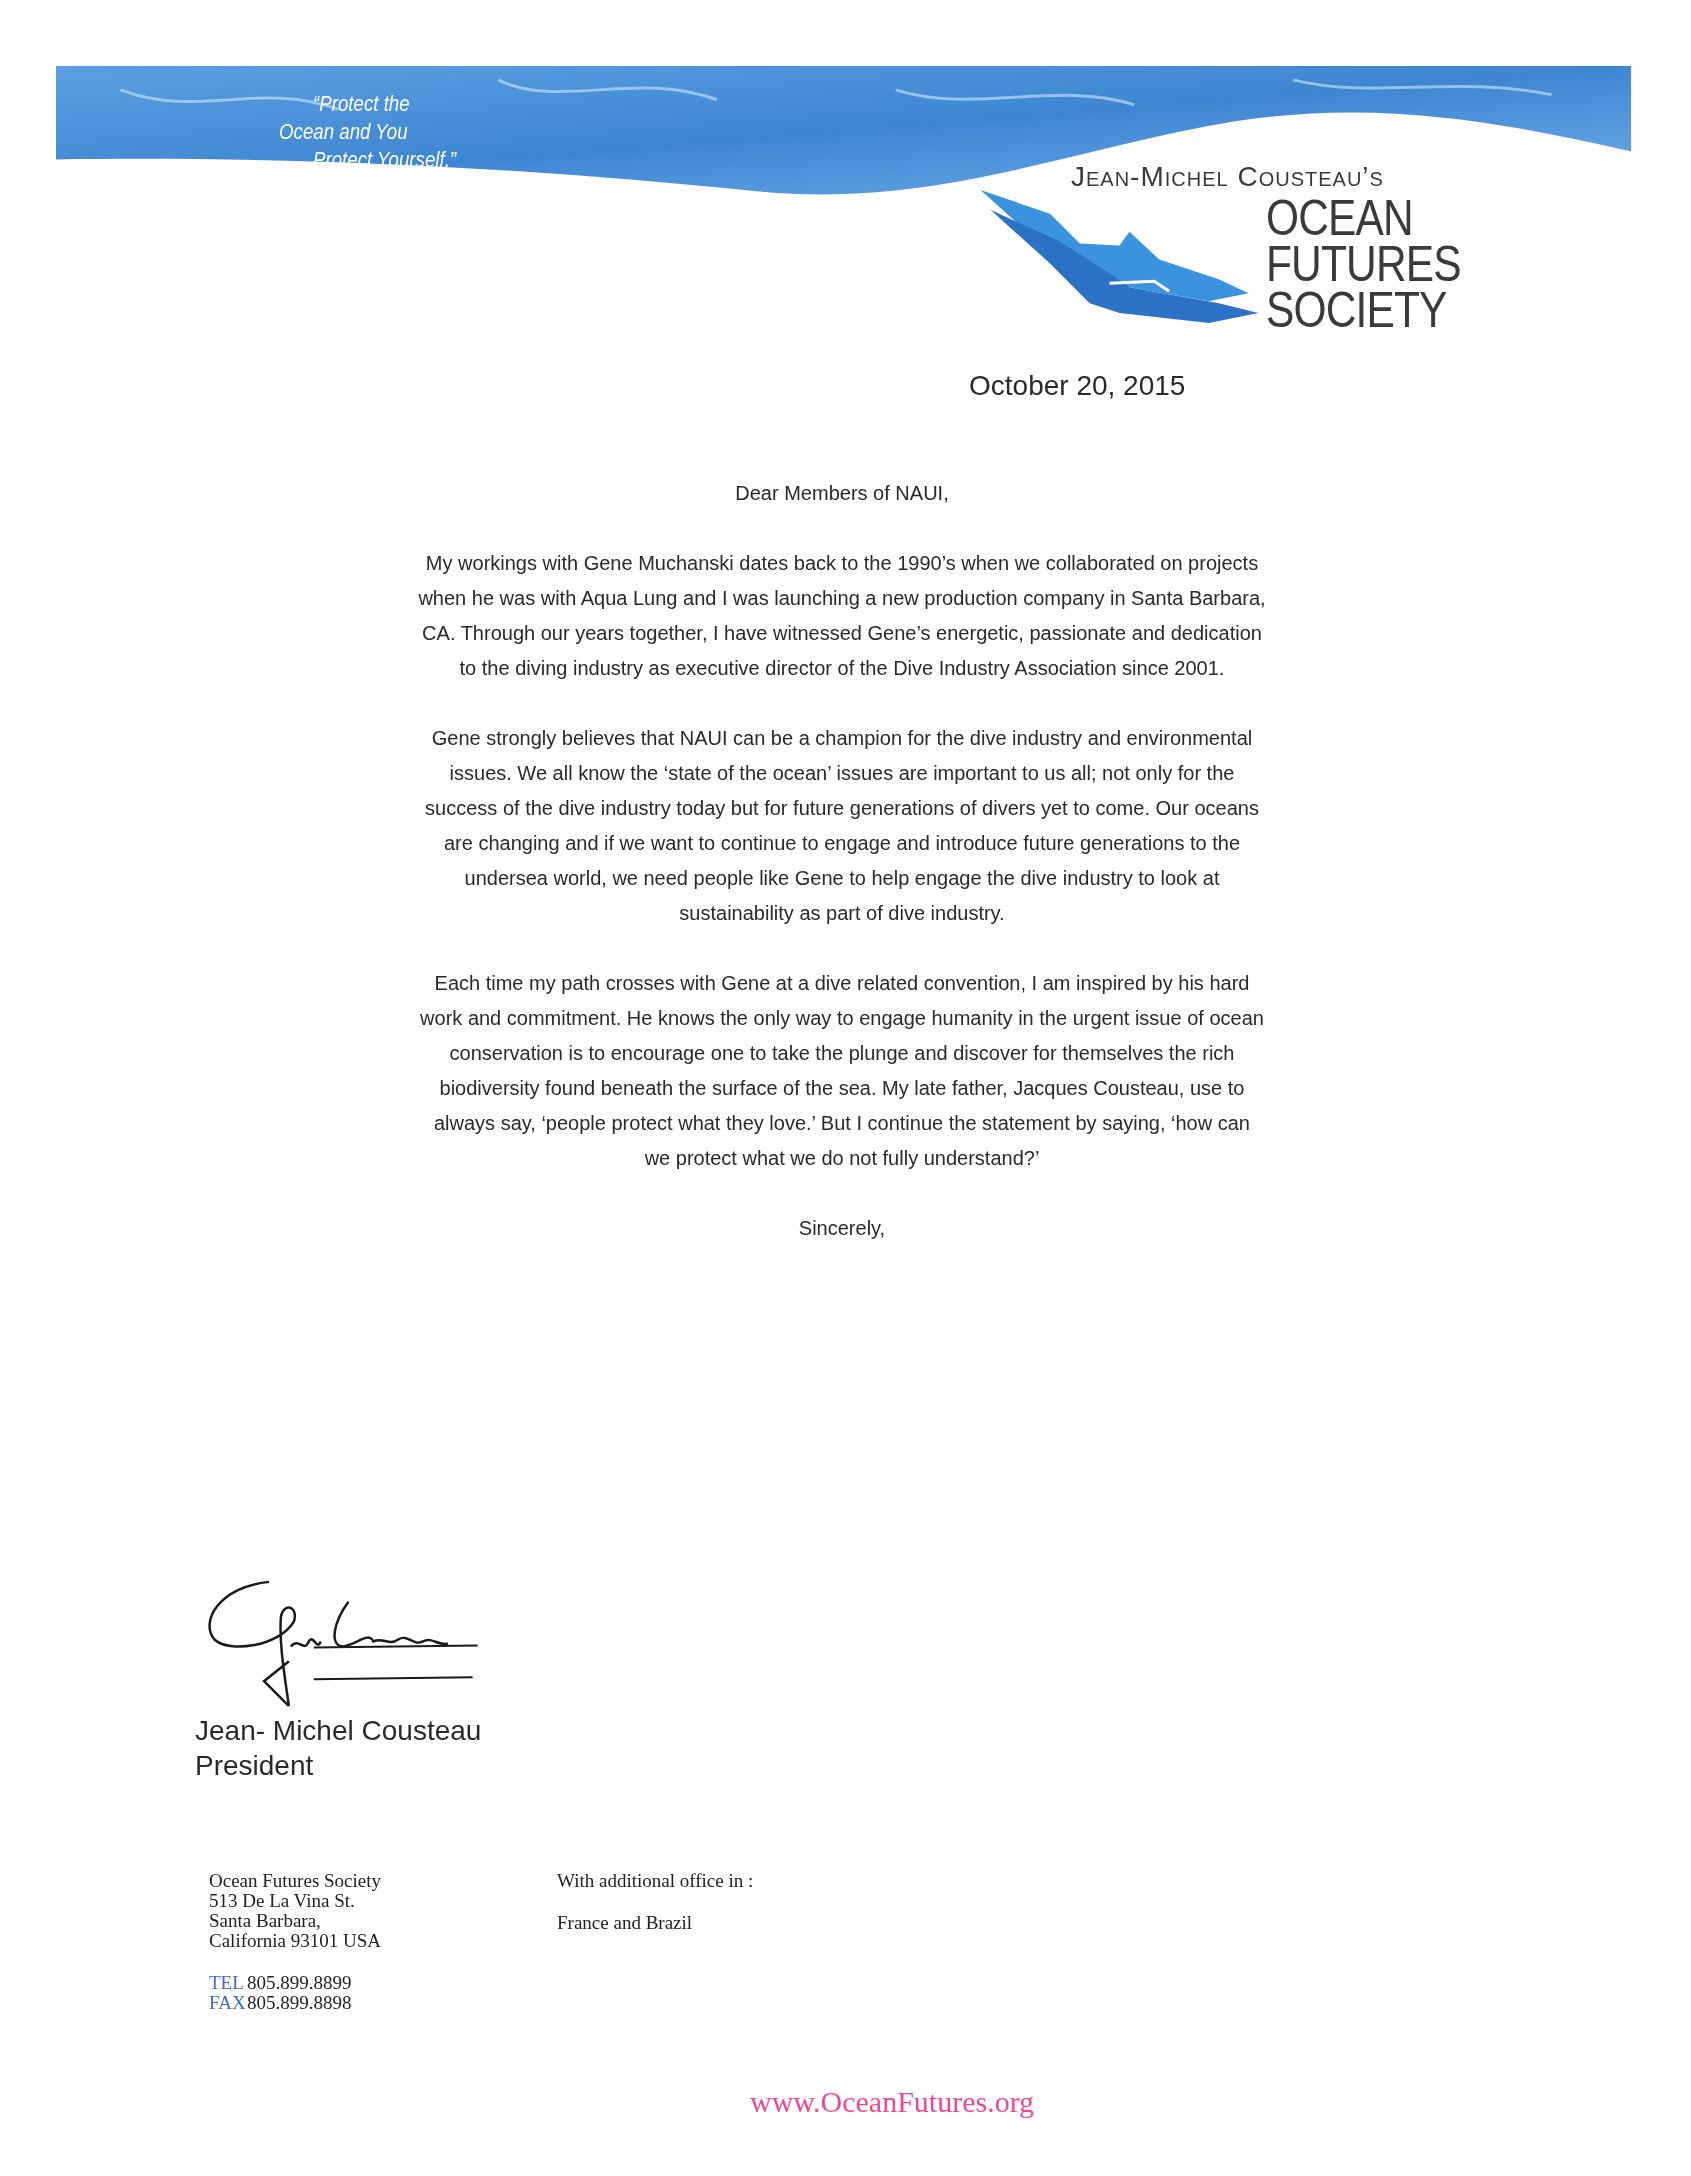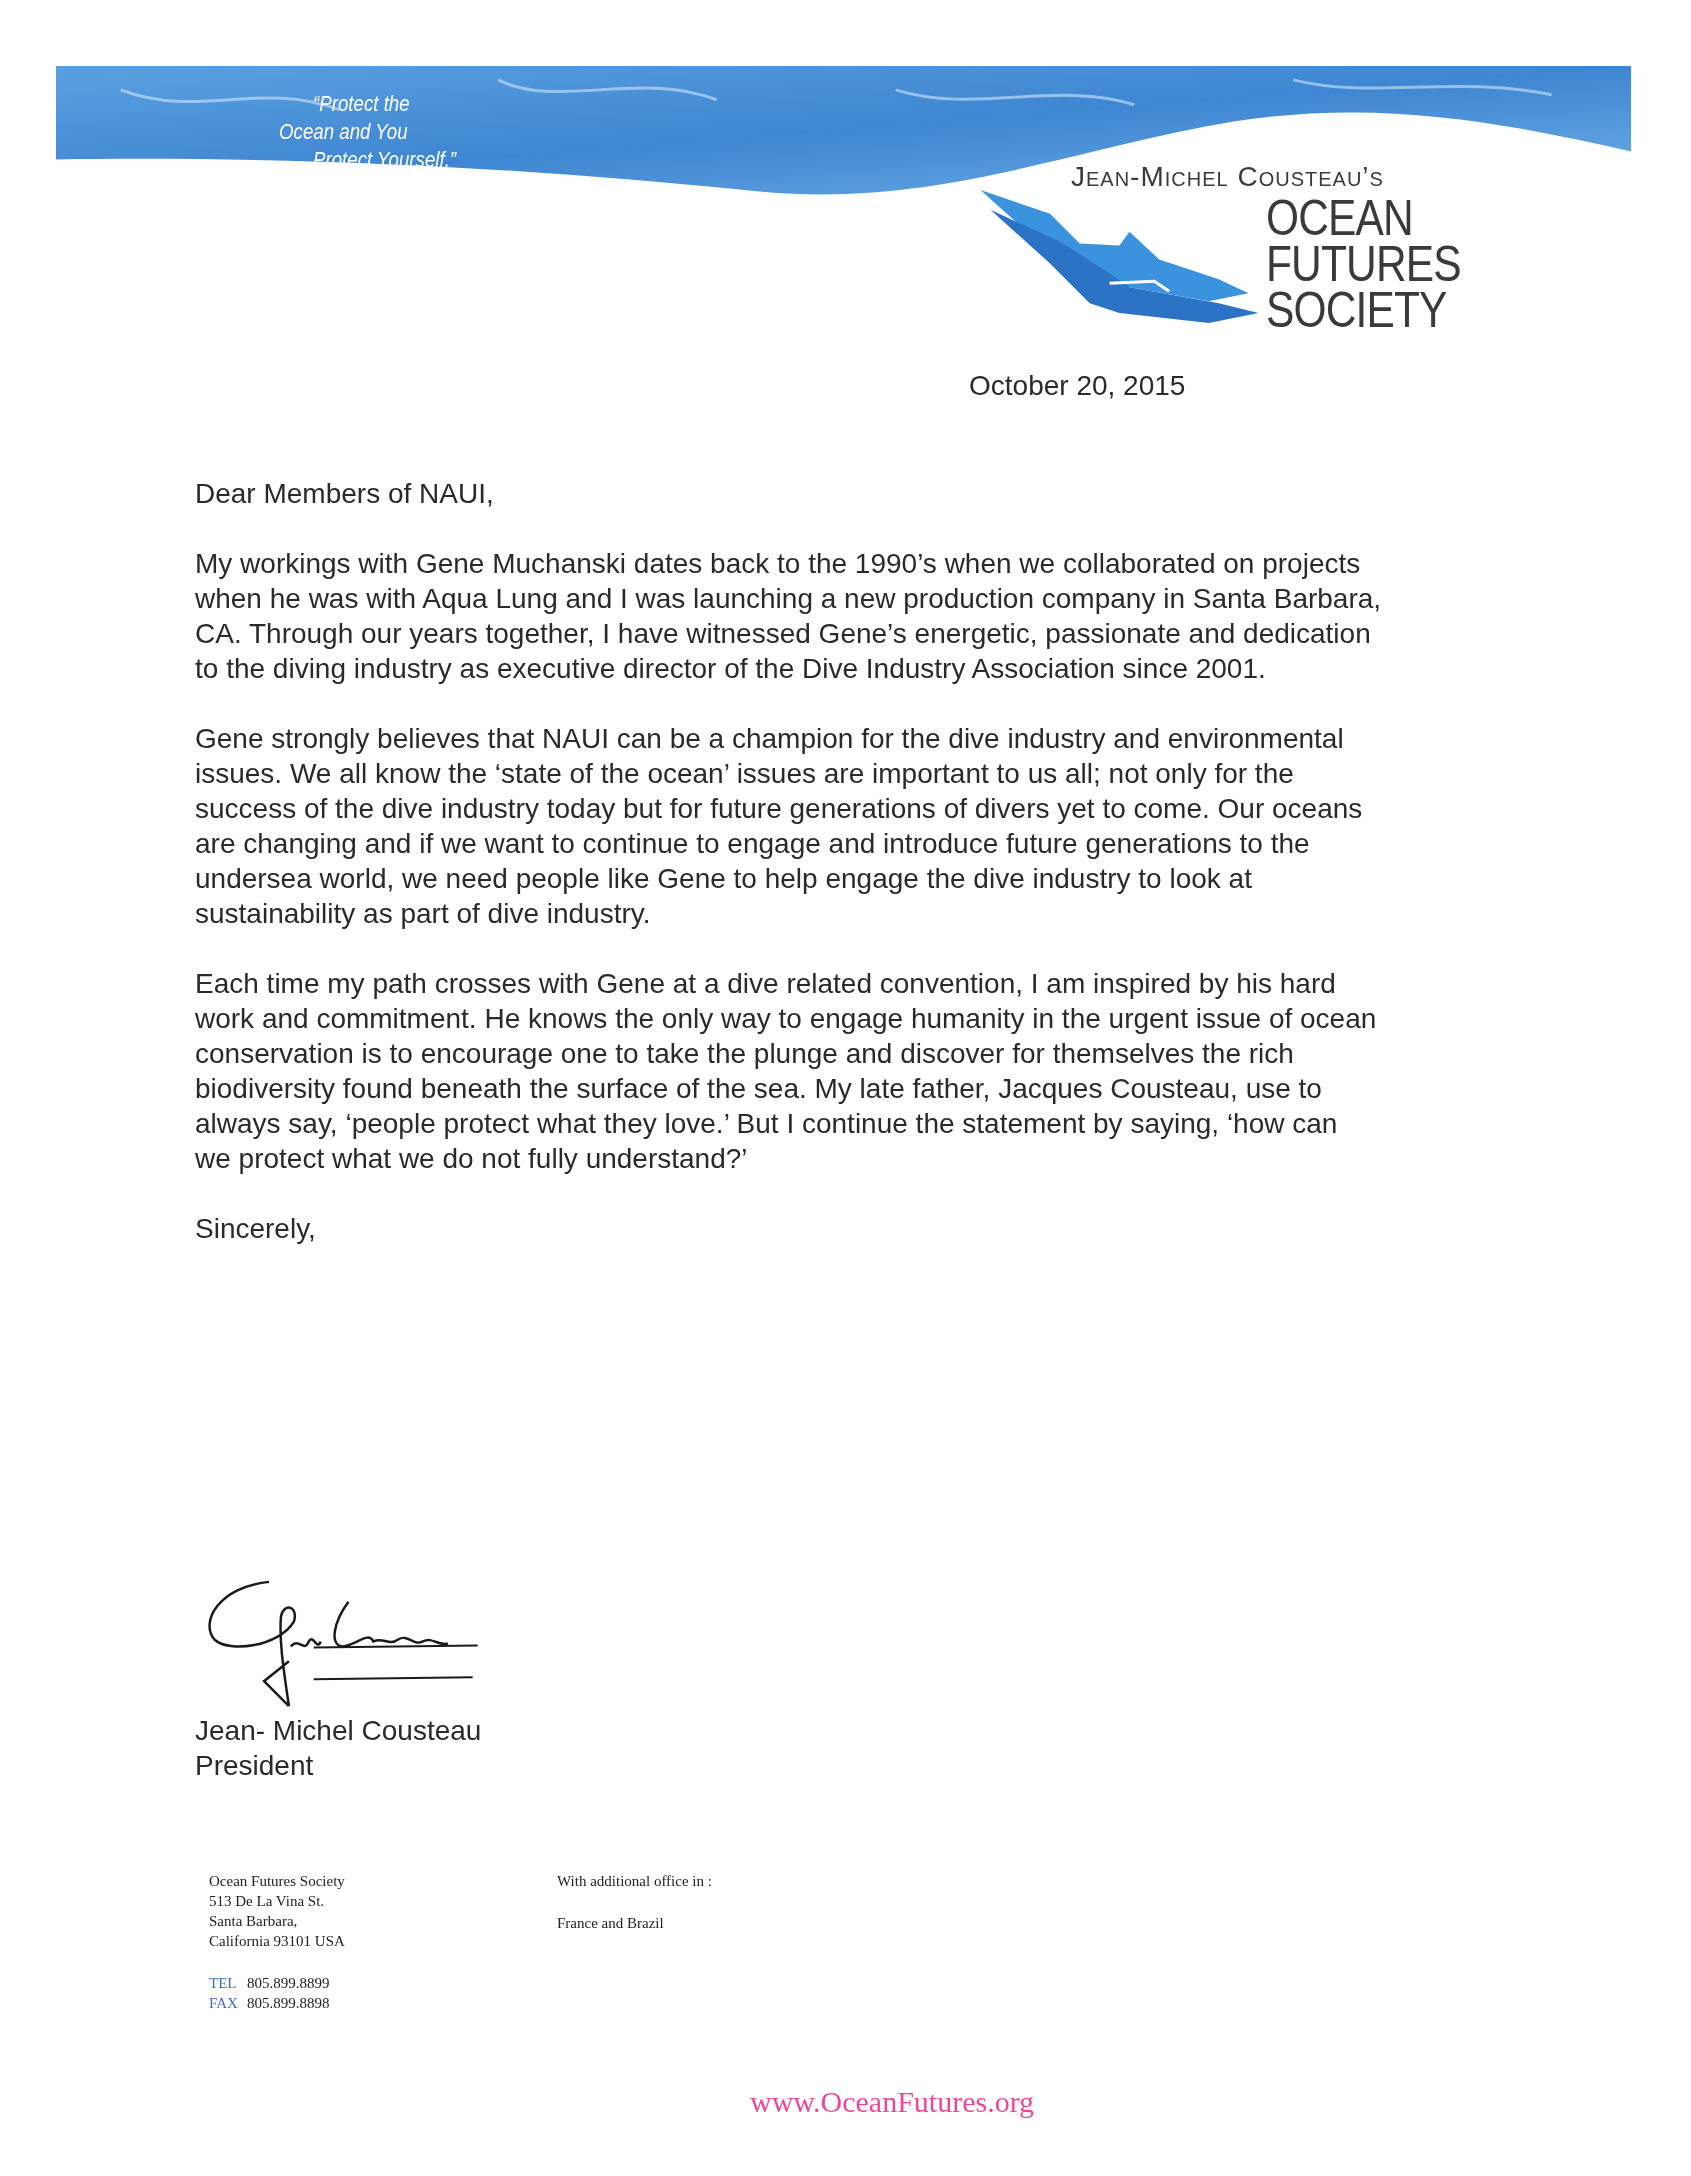--- a/index.html
+++ b/index.html
@@ -12,27 +12,27 @@
   .tagline .l1 { padding-left: 40px; }
   .tagline .l3 { padding-left: 40px; }
 
   .logo-pre { position: absolute; left: 1071px; top: 161px; font-size: 28px; letter-spacing: 1px; color: #3a3a3a; font-variant: small-caps; white-space: nowrap; }
   .logo-main { position: absolute; left: 1266px; top: 195px; font-size: 50px; line-height: 46px; color: #3a3a3a; font-weight: normal; letter-spacing: -1px; transform: scaleX(0.85); transform-origin: left top; }
   .logo-main div { white-space: nowrap; }
   .fish { position: absolute; left: 980px; top: 184px; width: 279px; height: 139px; }
 
   .date { position: absolute; left: 969px; top: 370px; font-size: 28px; color: #2a2a2a; white-space: nowrap; }
 
-  .letter { position: absolute; left: 195px; top: 476px; width: 1294px; font-size: 28px; line-height: 35px; color: #2a2a2a; }
+  .letter { position: absolute; left: 195px; top: 476px; width: 1294px; font-size: 20px; line-height: 35px; color: #2a2a2a; text-align: center; }
   .letter p { margin: 0 0 35px 0; white-space: pre-line; }
 
   .signature { position: absolute; left: 199px; top: 1562px; width: 299px; height: 149px; }
   .signame { position: absolute; left: 195px; top: 1713px; font-size: 28px; line-height: 35px; color: #2a2a2a; }
 
-  .footer { position: absolute; font-family: "Liberation Serif", serif; font-size: 15px; line-height: 20px; color: #222; }
+  .footer { position: absolute; font-family: "Liberation Serif", serif; font-size: 19px; line-height: 20px; color: #222; }
   .footer-left { left: 209px; top: 1871px; }
   .footer-right { left: 557px; top: 1871px; }
   .footer .label { color: #3d6db5; display: inline-block; width: 38px; }
   .gap { height: 22px; }
   .url { position: absolute; left: 750px; top: 2085px; font-family: "Liberation Serif", serif; font-size: 30px; color: #ec4899; white-space: nowrap; }
 </style>
 </head>
 <body>
 
 <div class="banner">

